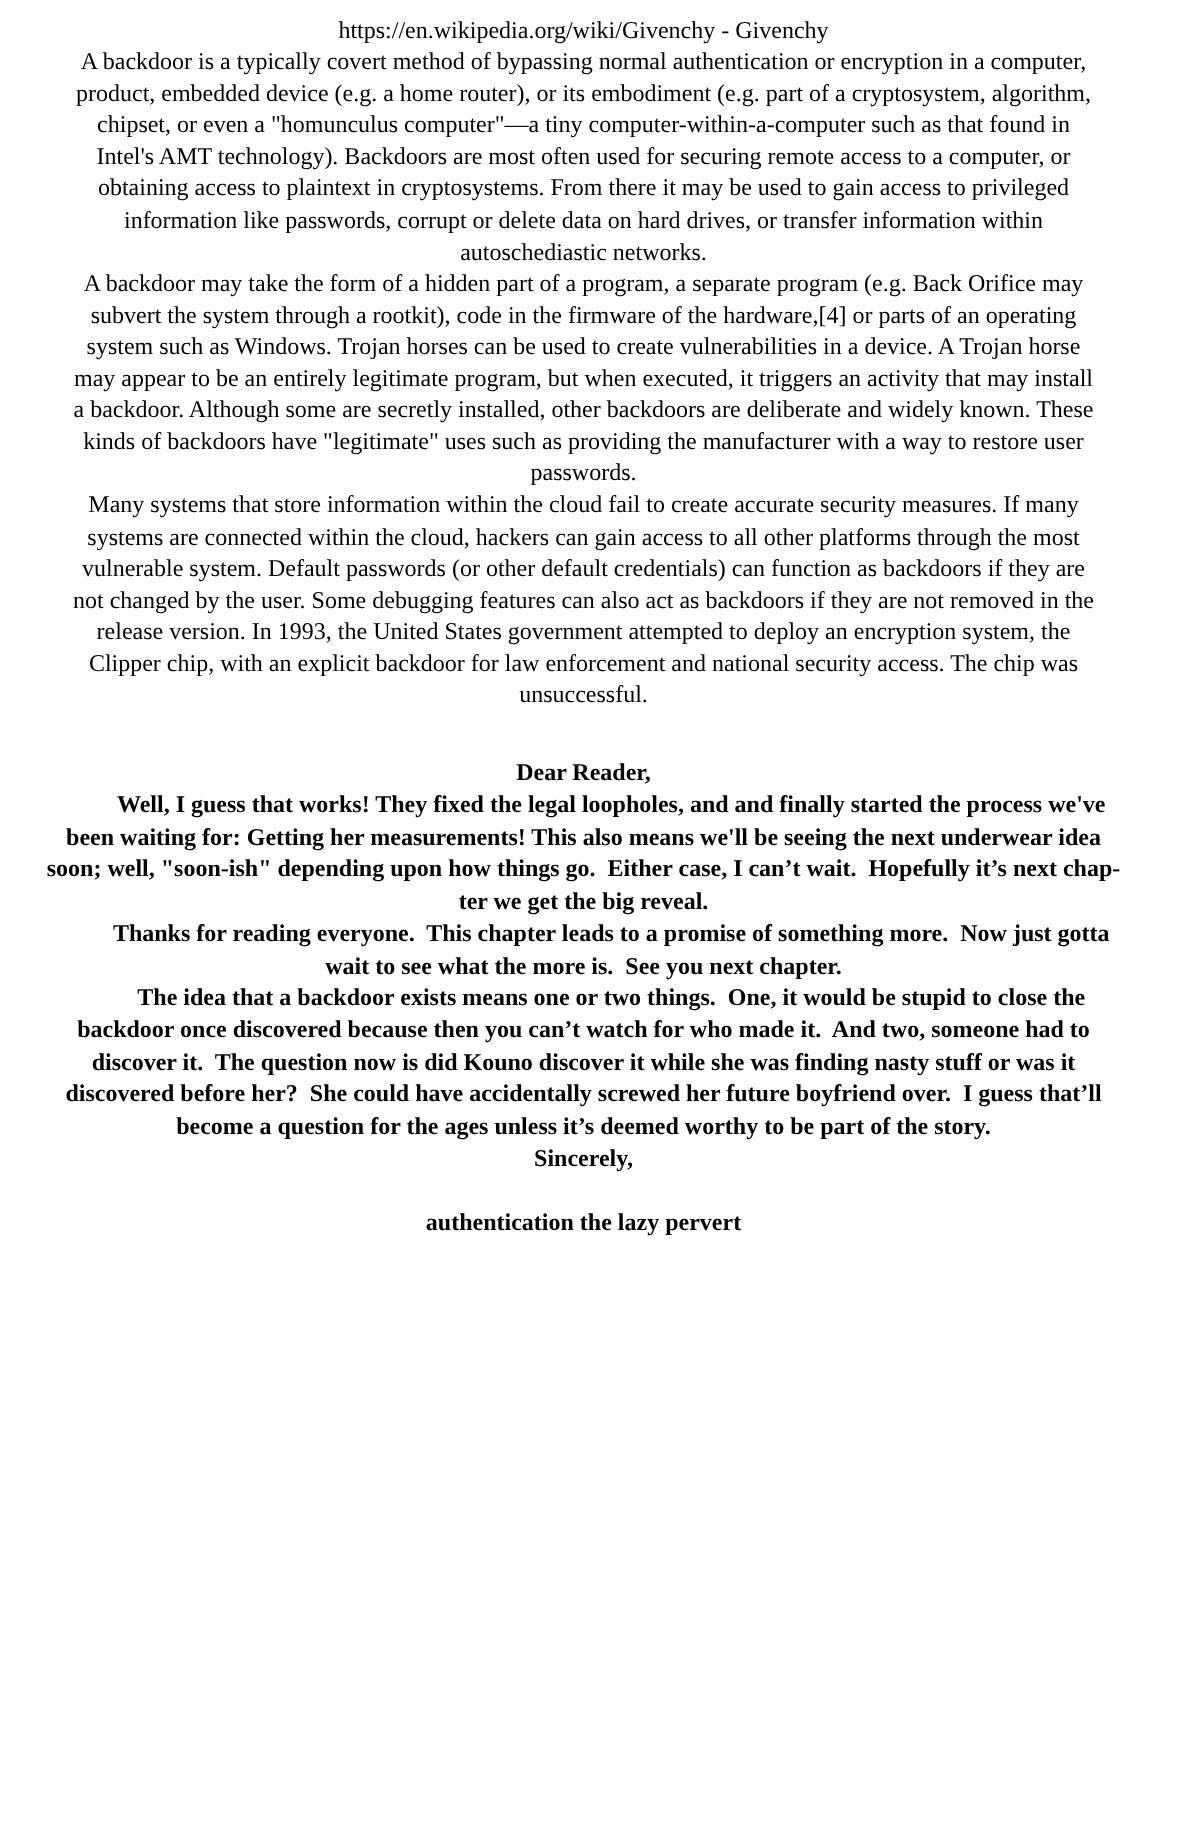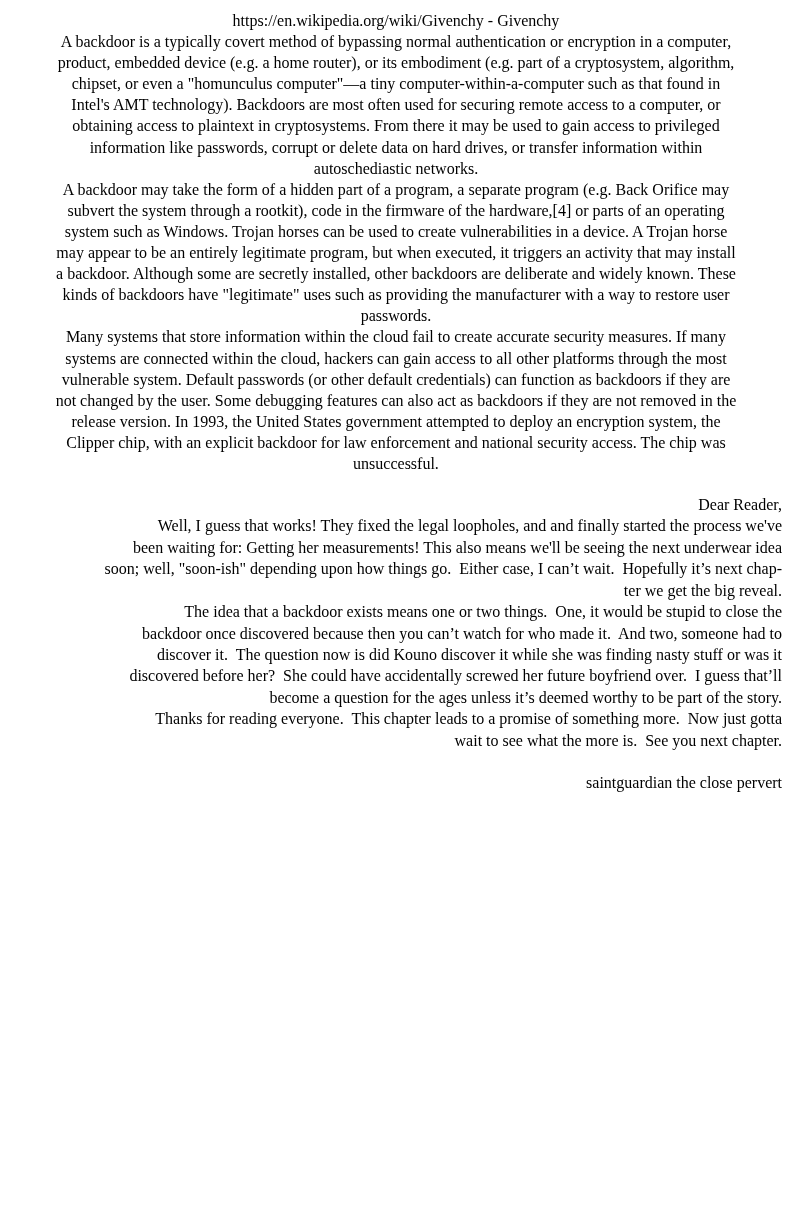--- a/index.html
+++ b/index.html
@@ -12,37 +12,38 @@
     background: #ffffff;
     color: #000000;
     font-family: "Liberation Serif", serif;
     font-size: 16px;
     overflow: hidden;
   }
   .page {
     box-sizing: border-box;
     width: 792px;
     height: 940px;
-    padding: 10px 10px 0 10px;
+    padding: 10px 24px 0 10px;
   }
   
   .wiki {
     text-align: center;
     line-height: 21.1px;
   }
   .wiki .src-line,
   .wiki p {
     margin: 0;
     white-space: pre-wrap;
   }
   
   .letter {
-    margin-top: 20px;
-    text-align: right;
+    margin-top: 31px;
+    text-align: center;
     line-height: 21.4px;
+    font-weight: bold;
   }
   .letter > * + * {
     margin-top: 21.4px;
   }
   .letter p {
     margin: 0;
     white-space: pre-wrap;
   }
   .letter p.indent {
     text-indent: 37px;
@@ -80,25 +81,26 @@
 Clipper chip, with an explicit backdoor for law enforcement and national security access. The chip was
 unsuccessful.</p>
   </div>
 
   <div class="letter">
     <p>Dear Reader,</p>
     <p class="indent">Well, I guess that works! They fixed the legal loopholes, and and finally started the process we've
 been waiting for: Getting her measurements! This also means we'll be seeing the next underwear idea
 soon; well, "soon-ish" depending upon how things go.  Either case, I can’t wait.  Hopefully it’s next chap-
 ter we get the big reveal.</p>
+    <p class="indent">Thanks for reading everyone.  This chapter leads to a promise of something more.  Now just gotta
+wait to see what the more is.  See you next chapter.</p>
     <p class="indent">The idea that a backdoor exists means one or two things.  One, it would be stupid to close the
 backdoor once discovered because then you can’t watch for who made it.  And two, someone had to
 discover it.  The question now is did Kouno discover it while she was finding nasty stuff or was it
 discovered before her?  She could have accidentally screwed her future boyfriend over.  I guess that’ll
 become a question for the ages unless it’s deemed worthy to be part of the story.</p>
-    <p class="indent">Thanks for reading everyone.  This chapter leads to a promise of something more.  Now just gotta
-wait to see what the more is.  See you next chapter.</p>
+    <p>Sincerely,</p>
     <div class="signature">
-      <p>saintguardian the close pervert</p>
+      <p>authentication the lazy pervert</p>
     </div>
   </div>
 
 </div>
 
 </body></html>

